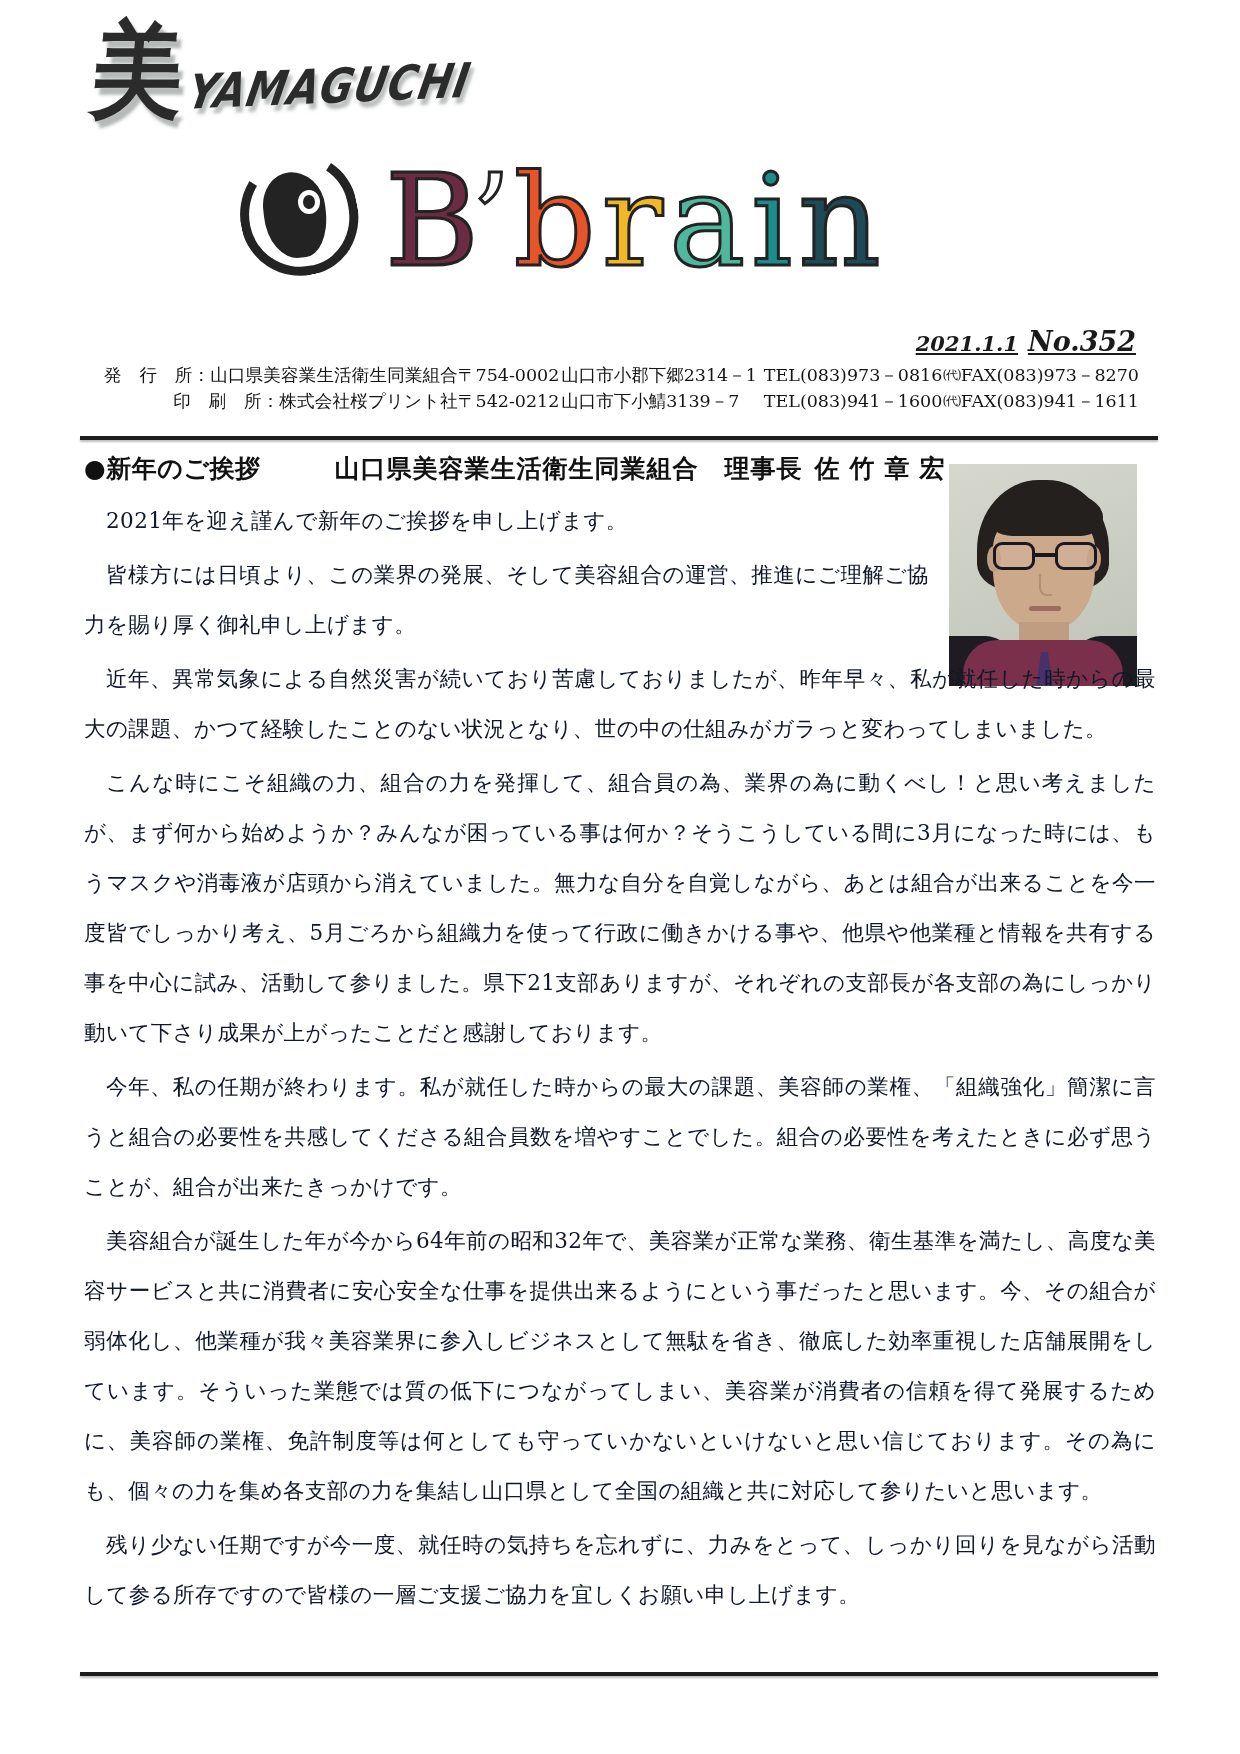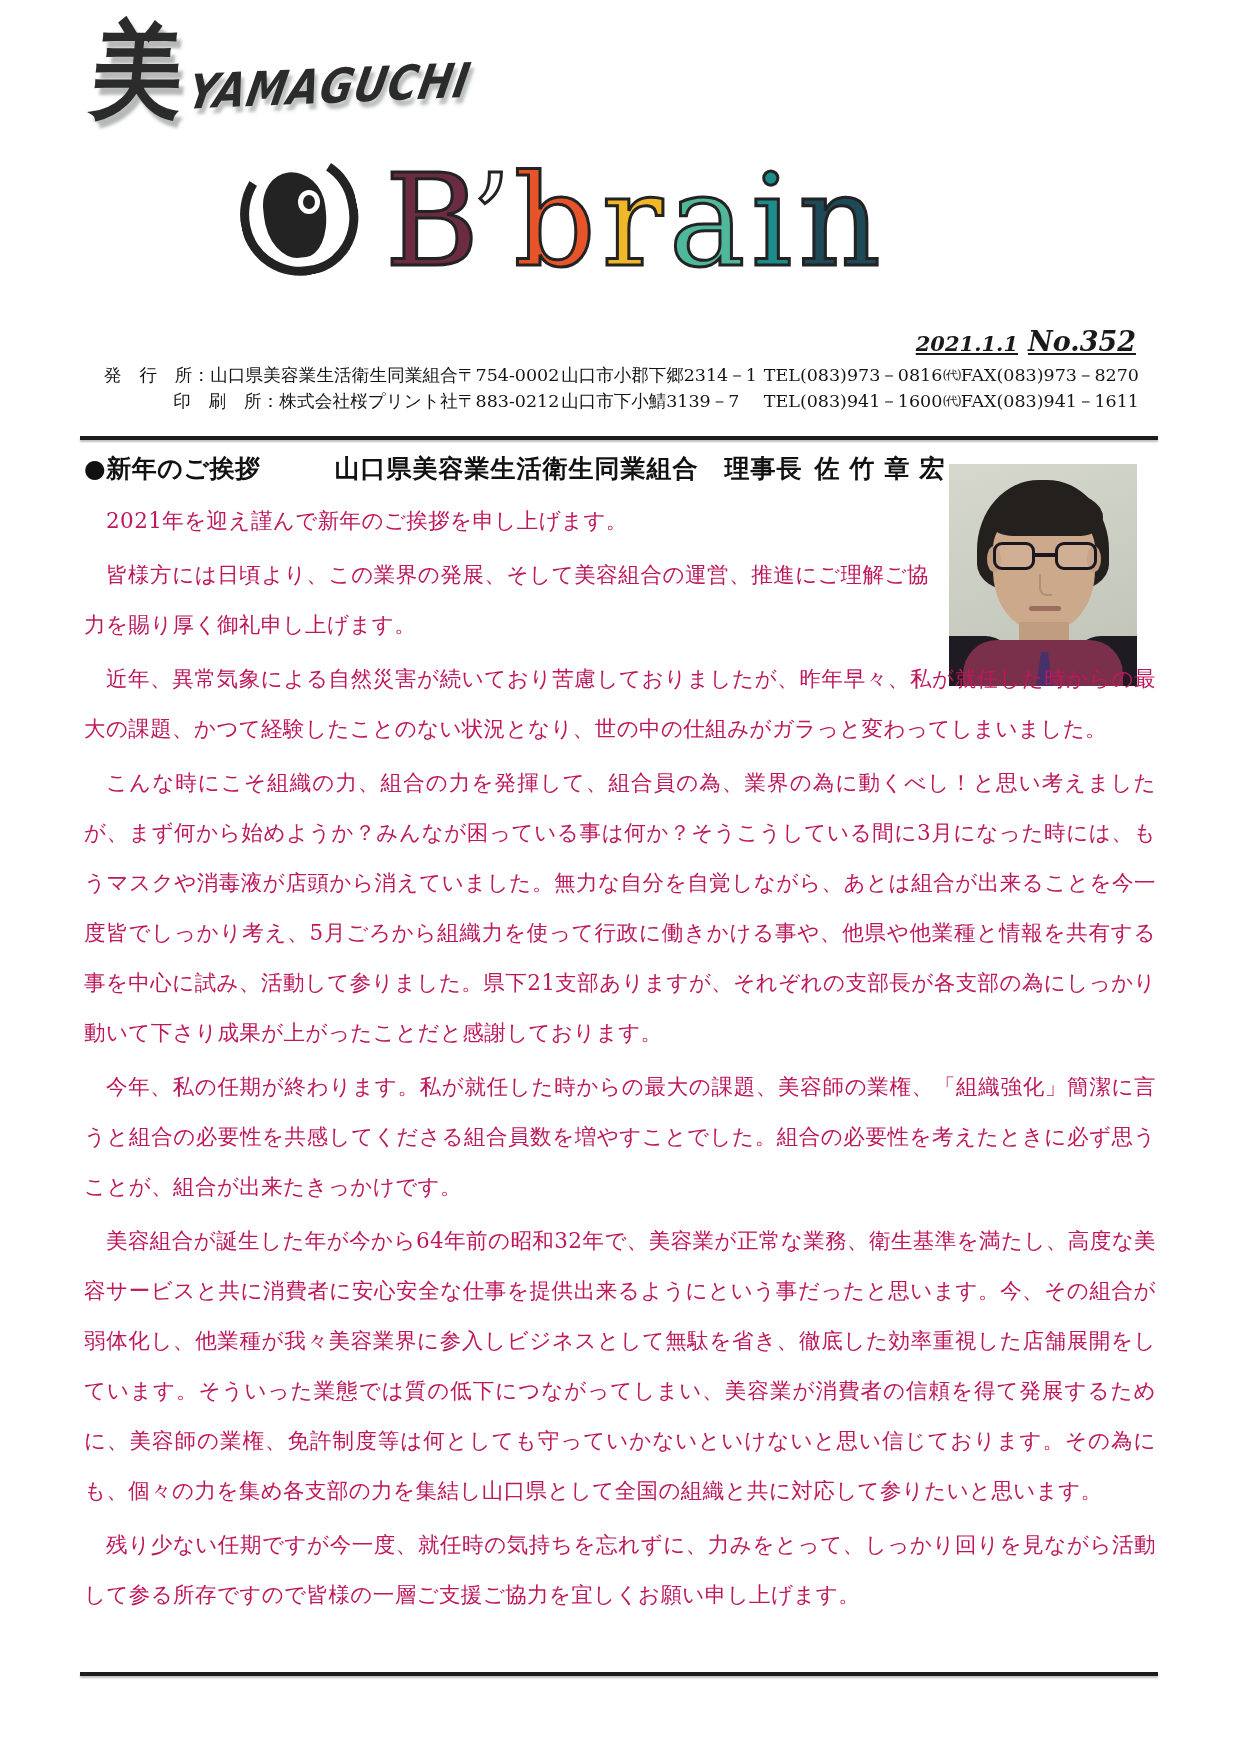--- a/index.html
+++ b/index.html
@@ -319,21 +319,21 @@
     position: absolute;
     left: 84px;
     top: 496px;
     width: 1072px;
   }
   .article p {
     margin: 0 0 4px 0;
     font-family: "DejaVu Serif", "Liberation Serif", serif;
     font-size: 21.5px;
     line-height: 50px;
-    color: #be185d;
+    color: #0f172a;
     text-align: justify;
     text-justify: inter-character;
     letter-spacing: 0.4px;
     text-indent: 22px;
   }
   .article p.wrap-photo {
     width: 845px;
   }
 </style>
 </head>
@@ -372,21 +372,21 @@
       <tbody>
         <tr>
           <td class="c-label">発　行　所：山口県美容業生活衛生同業組合</td>
           <td class="c-zip">〒754-0002</td>
           <td class="c-addr">山口市小郡下郷2314－1</td>
           <td class="c-tel"><span>TEL(083)973－0816</span><span class="daihyo">(代)</span></td>
           <td class="c-fax">FAX(083)973－8270</td>
         </tr>
         <tr>
           <td class="c-label">印　刷　所：株式会社桜プリント社</td>
-          <td class="c-zip">〒883-0212</td>
+          <td class="c-zip">〒542-0212</td>
           <td class="c-addr">山口市下小鯖3139－7</td>
           <td class="c-tel"><span>TEL(083)941－1600</span><span class="daihyo">(代)</span></td>
           <td class="c-fax">FAX(083)941－1611</td>
         </tr>
       </tbody>
     </table>
   </div>
 
   <div class="rule top"></div>
 

